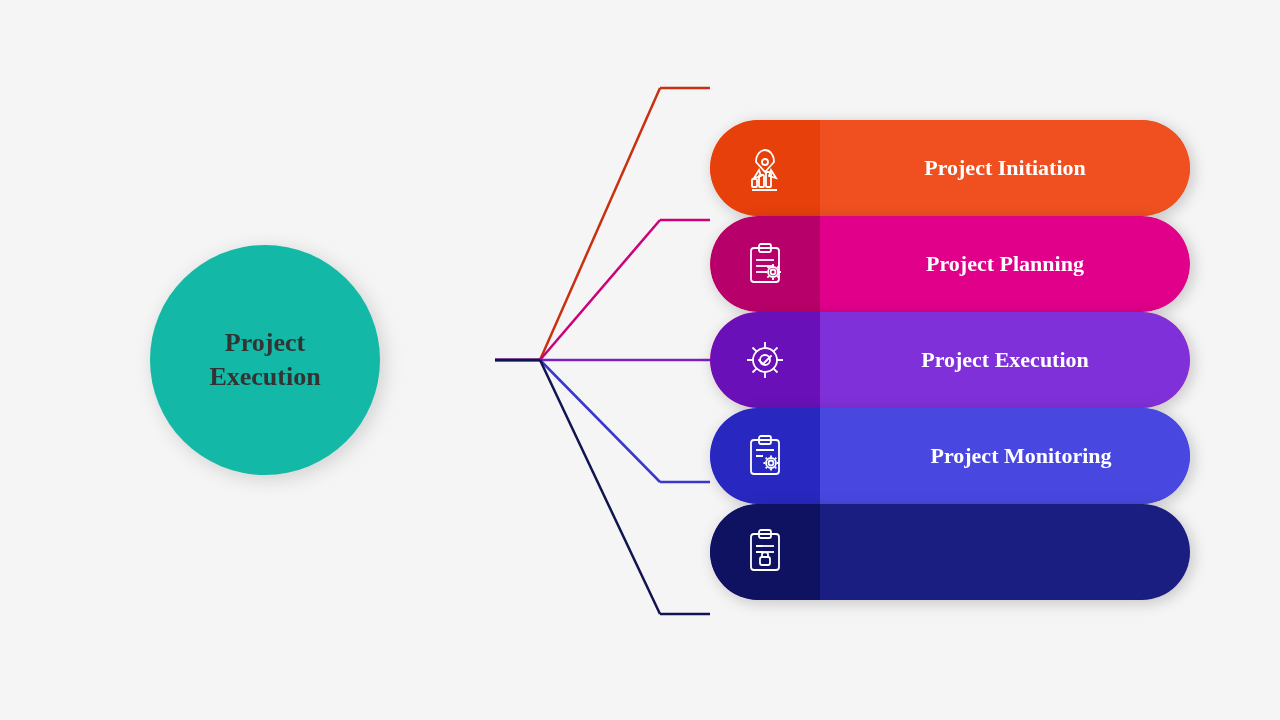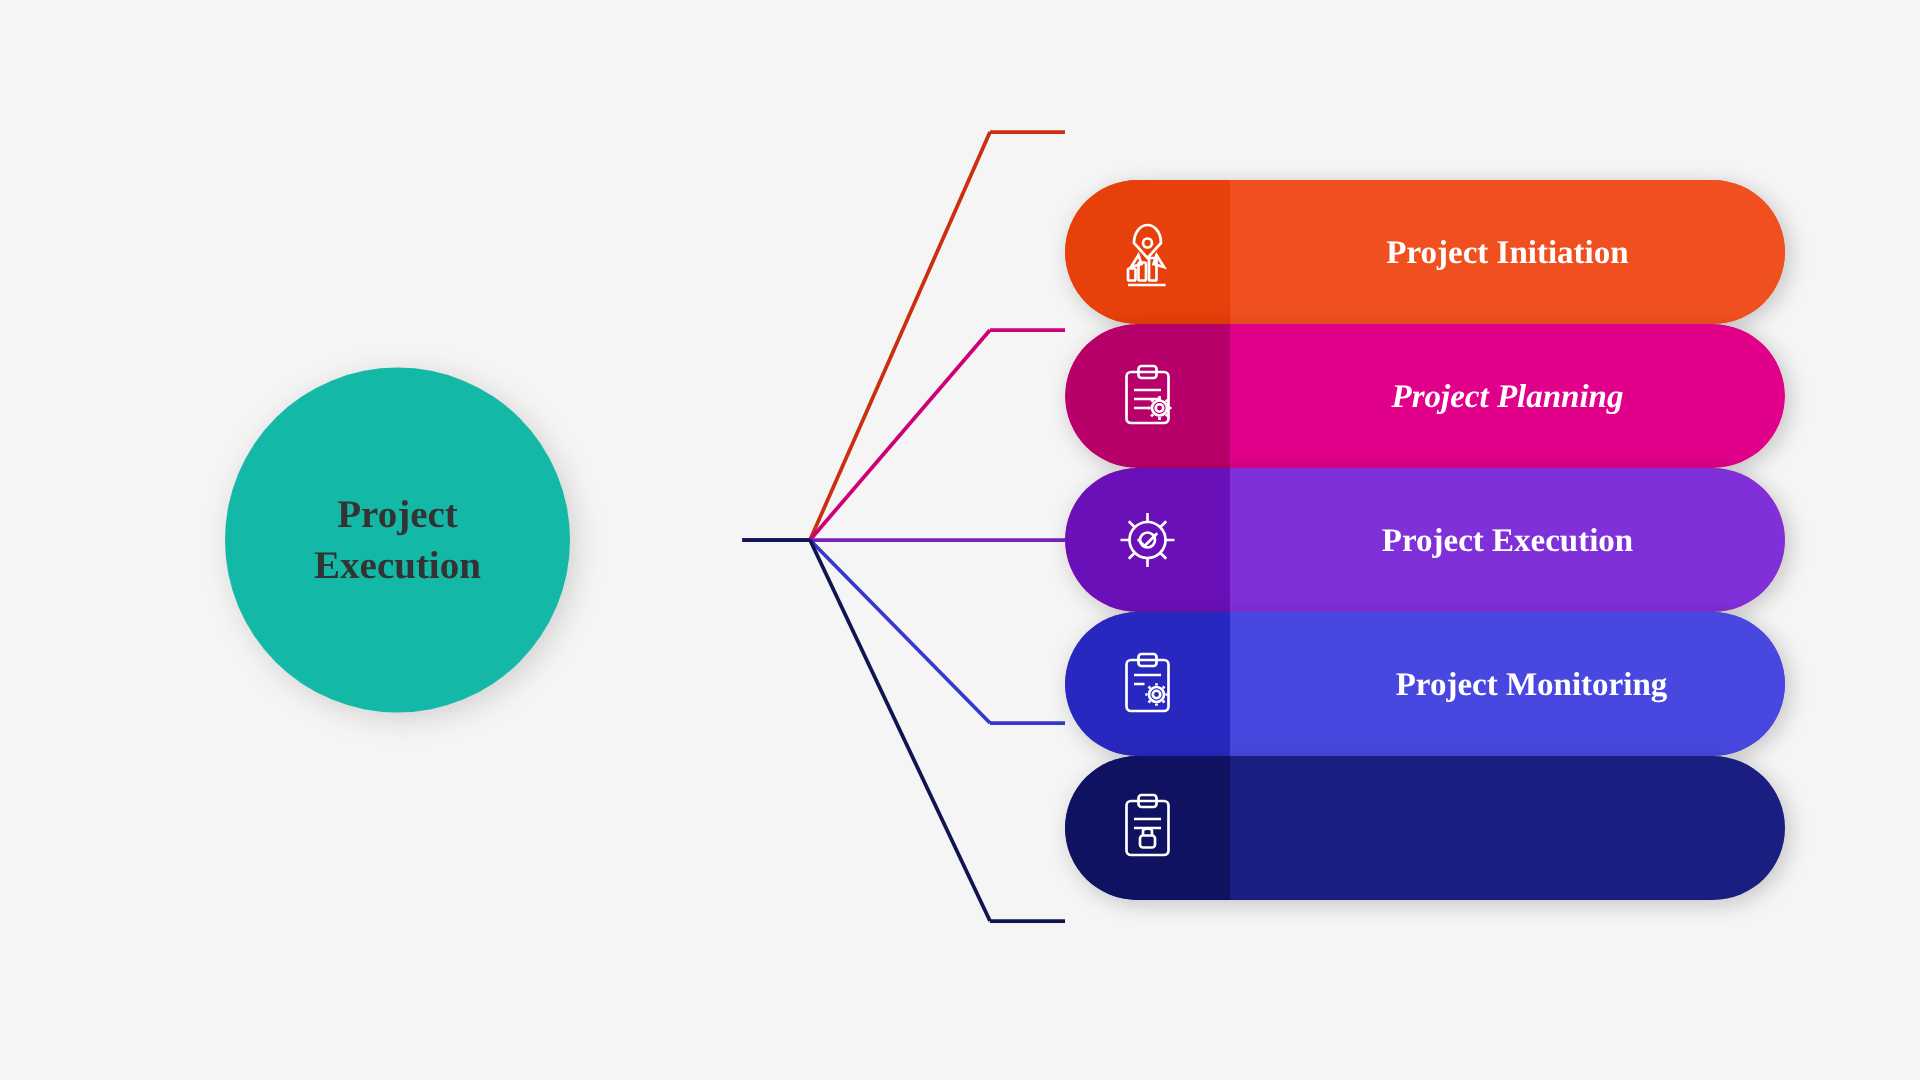--- a/index.html
+++ b/index.html
@@ -107,21 +107,21 @@
       border-radius: 0 50px 50px 0;
     }
 
     
     .card-1 .card-icon { background: #e8400a; }
     .card-1 .card-label { background: #f05020; }
     .card-1 { background: #f05020; }
 
     .card-2 .card-icon { background: #b8006a; }
     .card-2 .card-label { background: #e0008a; }
-    .card-2 { background: #fca5a5; font-style: italic; }
+    .card-2 { background: #fca5a5; }
 
     .card-3 .card-icon { background: #6a10b8; }
     .card-3 .card-label { background: #8030d8; }
     .card-3 { background: #ec4899; }
 
     .card-4 .card-icon { background: #2828c0; }
     .card-4 .card-label { background: #4848e0; }
     .card-4 { background: #4848e0; gap: 32px; }
 
     .card-5 .card-icon { background: #0f1260; }

